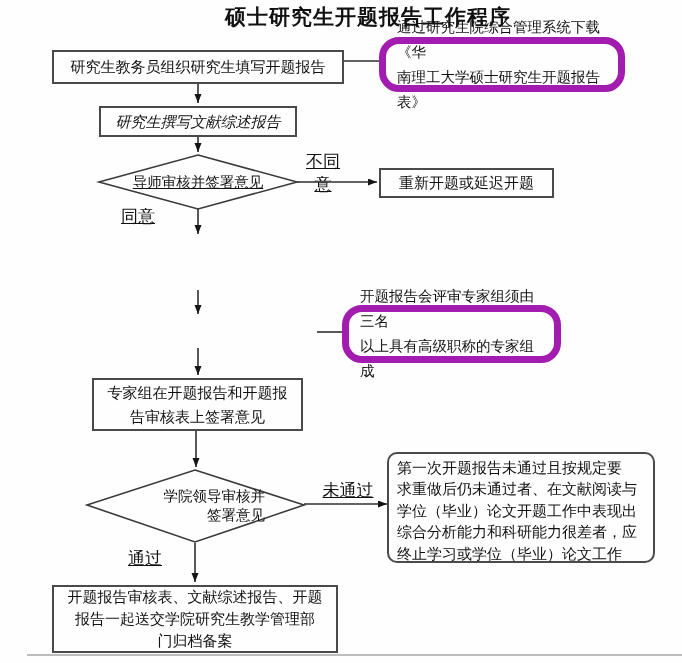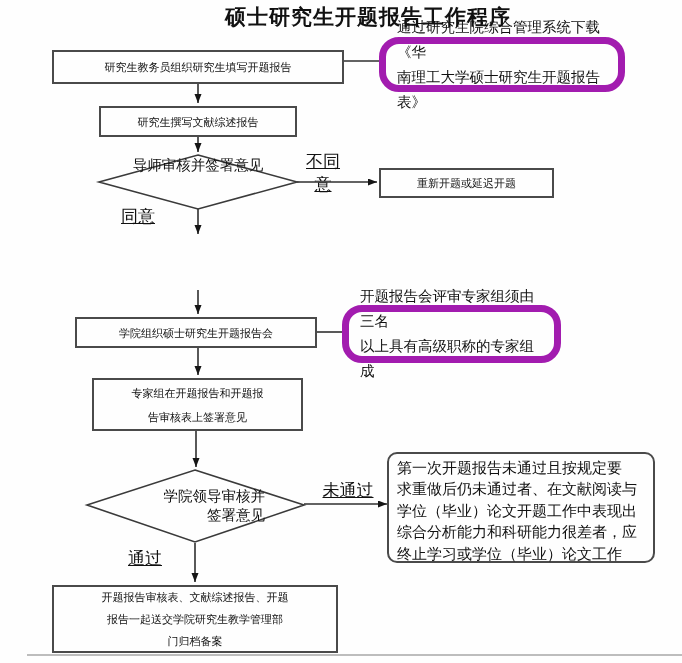--- a/index.html
+++ b/index.html
@@ -22,21 +22,21 @@
   .page-title{
     position:absolute;left:0;top:3px;width:682px;
     text-align:center;font-size:21px;font-weight:bold;
     letter-spacing:1px;z-index:2;
   }
   .node{
     position:absolute;box-sizing:border-box;z-index:2;
     border:2px solid var(--border);
     background:var(--bg);
     display:flex;align-items:center;justify-content:center;
-    text-align:center;font-size:11px;line-height:24px;
+    text-align:center;font-size:15px;line-height:24px;
     white-space:pre-line;
   }
   .note{
     border:7px solid #a21caf;border-radius:20px;
     justify-content:flex-start;text-align:left;
     padding:2px 6px 2px 11px;font-size:14.5px;line-height:25px;
   }
   .big-text{
     justify-content:flex-start;text-align:left;
     padding:3px 4px 3px 8px;font-size:15px;line-height:21.4px;
@@ -82,32 +82,31 @@
     <rect x="0" y="654" width="682" height="2" fill="#bdbdbd"></rect>
   </svg>
 
   <div class="page-title">硕士研究生开题报告工作程序</div>
 
   <div class="node" style="left:25px;top:50px;width:292px;height:34px;">研究生教务员组织研究生填写开题报告</div>
 
   <div class="node note" style="left:352px;top:37px;width:246px;height:55px;">通过研究生院综合管理系统下载《华
 南理工大学硕士研究生开题报告表》</div>
 
-  <div class="node" style="left:72px;top:106px;width:198px;height:31px;">研究生撰写文献综述报告</div>
+  <div class="node" style="left:72px;top:106px;width:198px;height:31px;font-style:italic;">研究生撰写文献综述报告</div>
 
-  <div class="diamond-text" style="left:90px;top:156px;width:162px;">导师审核并签署意见</div>
+  <div class="diamond-text" style="left:90px;top:173px;width:162px;text-decoration:underline;">导师审核并签署意见</div>
 
   <div class="edge-label" style="left:272px;top:150px;width:48px;">不同意</div>
 
   <div class="node" style="left:352px;top:168px;width:175px;height:30px;">重新开题或延迟开题</div>
 
   <div class="edge-label" style="left:90px;top:205px;width:42px;">同意</div>
 
 
-  <div class="node" style="left:48px;top:317px;width:242px;height:31px;">学院组织硕士研究生开题报告会</div>
 
   <div class="node note" style="left:315px;top:305px;width:219px;height:58px;">开题报告会评审专家组须由三名
 以上具有高级职称的专家组成</div>
 
   <div class="node" style="left:65px;top:378px;width:211px;height:53px;">专家组在开题报告和开题报
 告审核表上签署意见</div>
 
   <div class="diamond-text" style="left:98px;top:487px;width:140px;text-align:right;">学院领导审核并
 签署意见</div>
 

